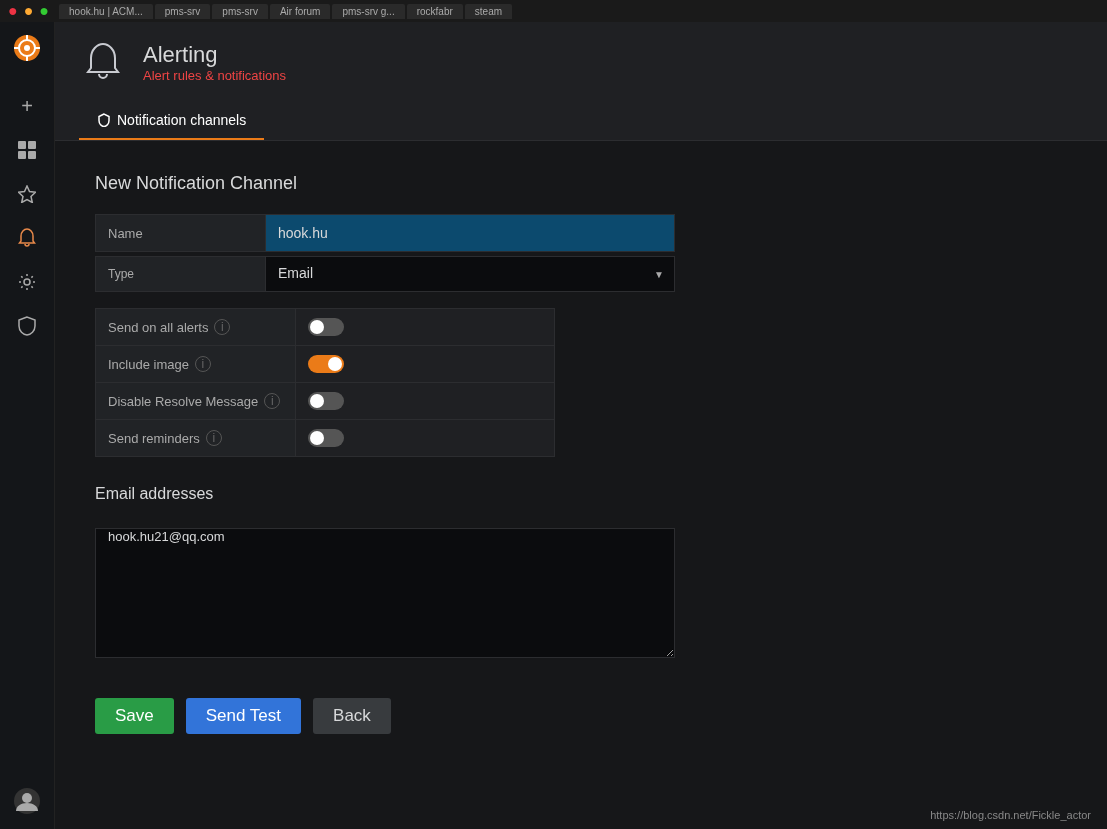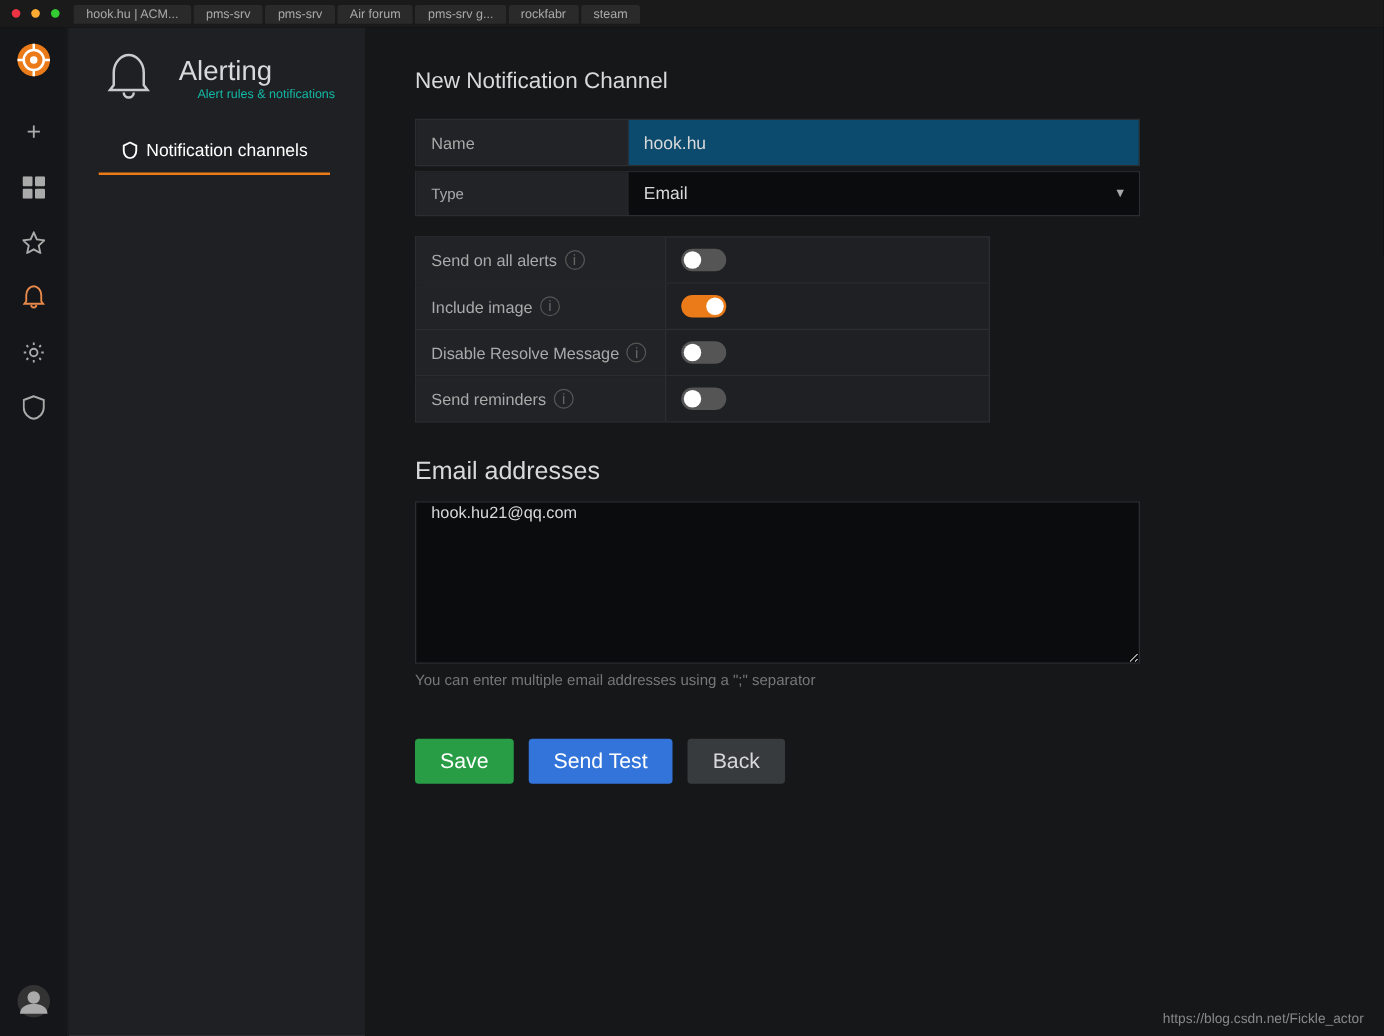--- a/index.html
+++ b/index.html
@@ -43,21 +43,21 @@
       cursor: pointer;
       color: #aaa;
       font-size: 18px;
     }
     .sidebar-item.active { color: #fff; }
 
     
     .main {
       flex: 1;
       display: flex;
-      flex-direction: row;
+      flex-direction: column;
       background: #161719;
       overflow-y: auto;
     }
 
     
     .header {
       background: #1f2023;
       padding: 16px 24px 0 24px;
       border-bottom: 1px solid #2c2d30;
     }
@@ -75,23 +75,22 @@
       justify-content: center;
       font-size: 28px;
       color: #c8cad0;
     }
     .header-text h1 {
       font-size: 22px;
       font-weight: 300;
       color: #d8d9da;
     }
     .header-text p {
-      font-size: 10px;
-      color: #14b8a6;
-      margin-left: 15px;
+      font-size: 13px;
+      color: #ef4444;
     }
     .tabs {
       display: flex;
       gap: 0;
     }
     .tab {
       padding: 10px 18px;
       cursor: pointer;
       color: #aaa;
       font-size: 14px;
@@ -438,23 +437,22 @@
               <span>Send reminders</span>
               <span class="info-icon">i</span>
             </div>
             <div class="settings-row-control">
               <div class="toggle"></div>
             </div>
           </div>
         </div>
 
         <div class="email-section">
-          <h3 style="font-size:20px; font-weight:300; color:#d8d9da; margin-bottom:12px;">Email addresses</h3>
+          <h3 style="font-size:16px; font-weight:300; color:#d8d9da; margin-bottom:25px;">Email addresses</h3>
           <textarea class="email-textarea" style="width: 580px; height: 130px; background: rgb(11, 12, 14); border: 1px solid rgb(44, 45, 48); color: rgb(216, 217, 218); padding: 0 12px; font-size: 13px; resize: both; outline: none; font-family: inherit;">hook.hu21@qq.com</textarea>
-          <p class="email-hint">You can enter multiple email addresses using a ";" separator</p>
         </div>
 
         <div class="button-row">
           <button class="btn btn-save">Save</button>
           <button class="btn btn-test">Send Test</button>
           <button class="btn btn-back">Back</button>
         </div>
       </div>
     </div>
   </div>

